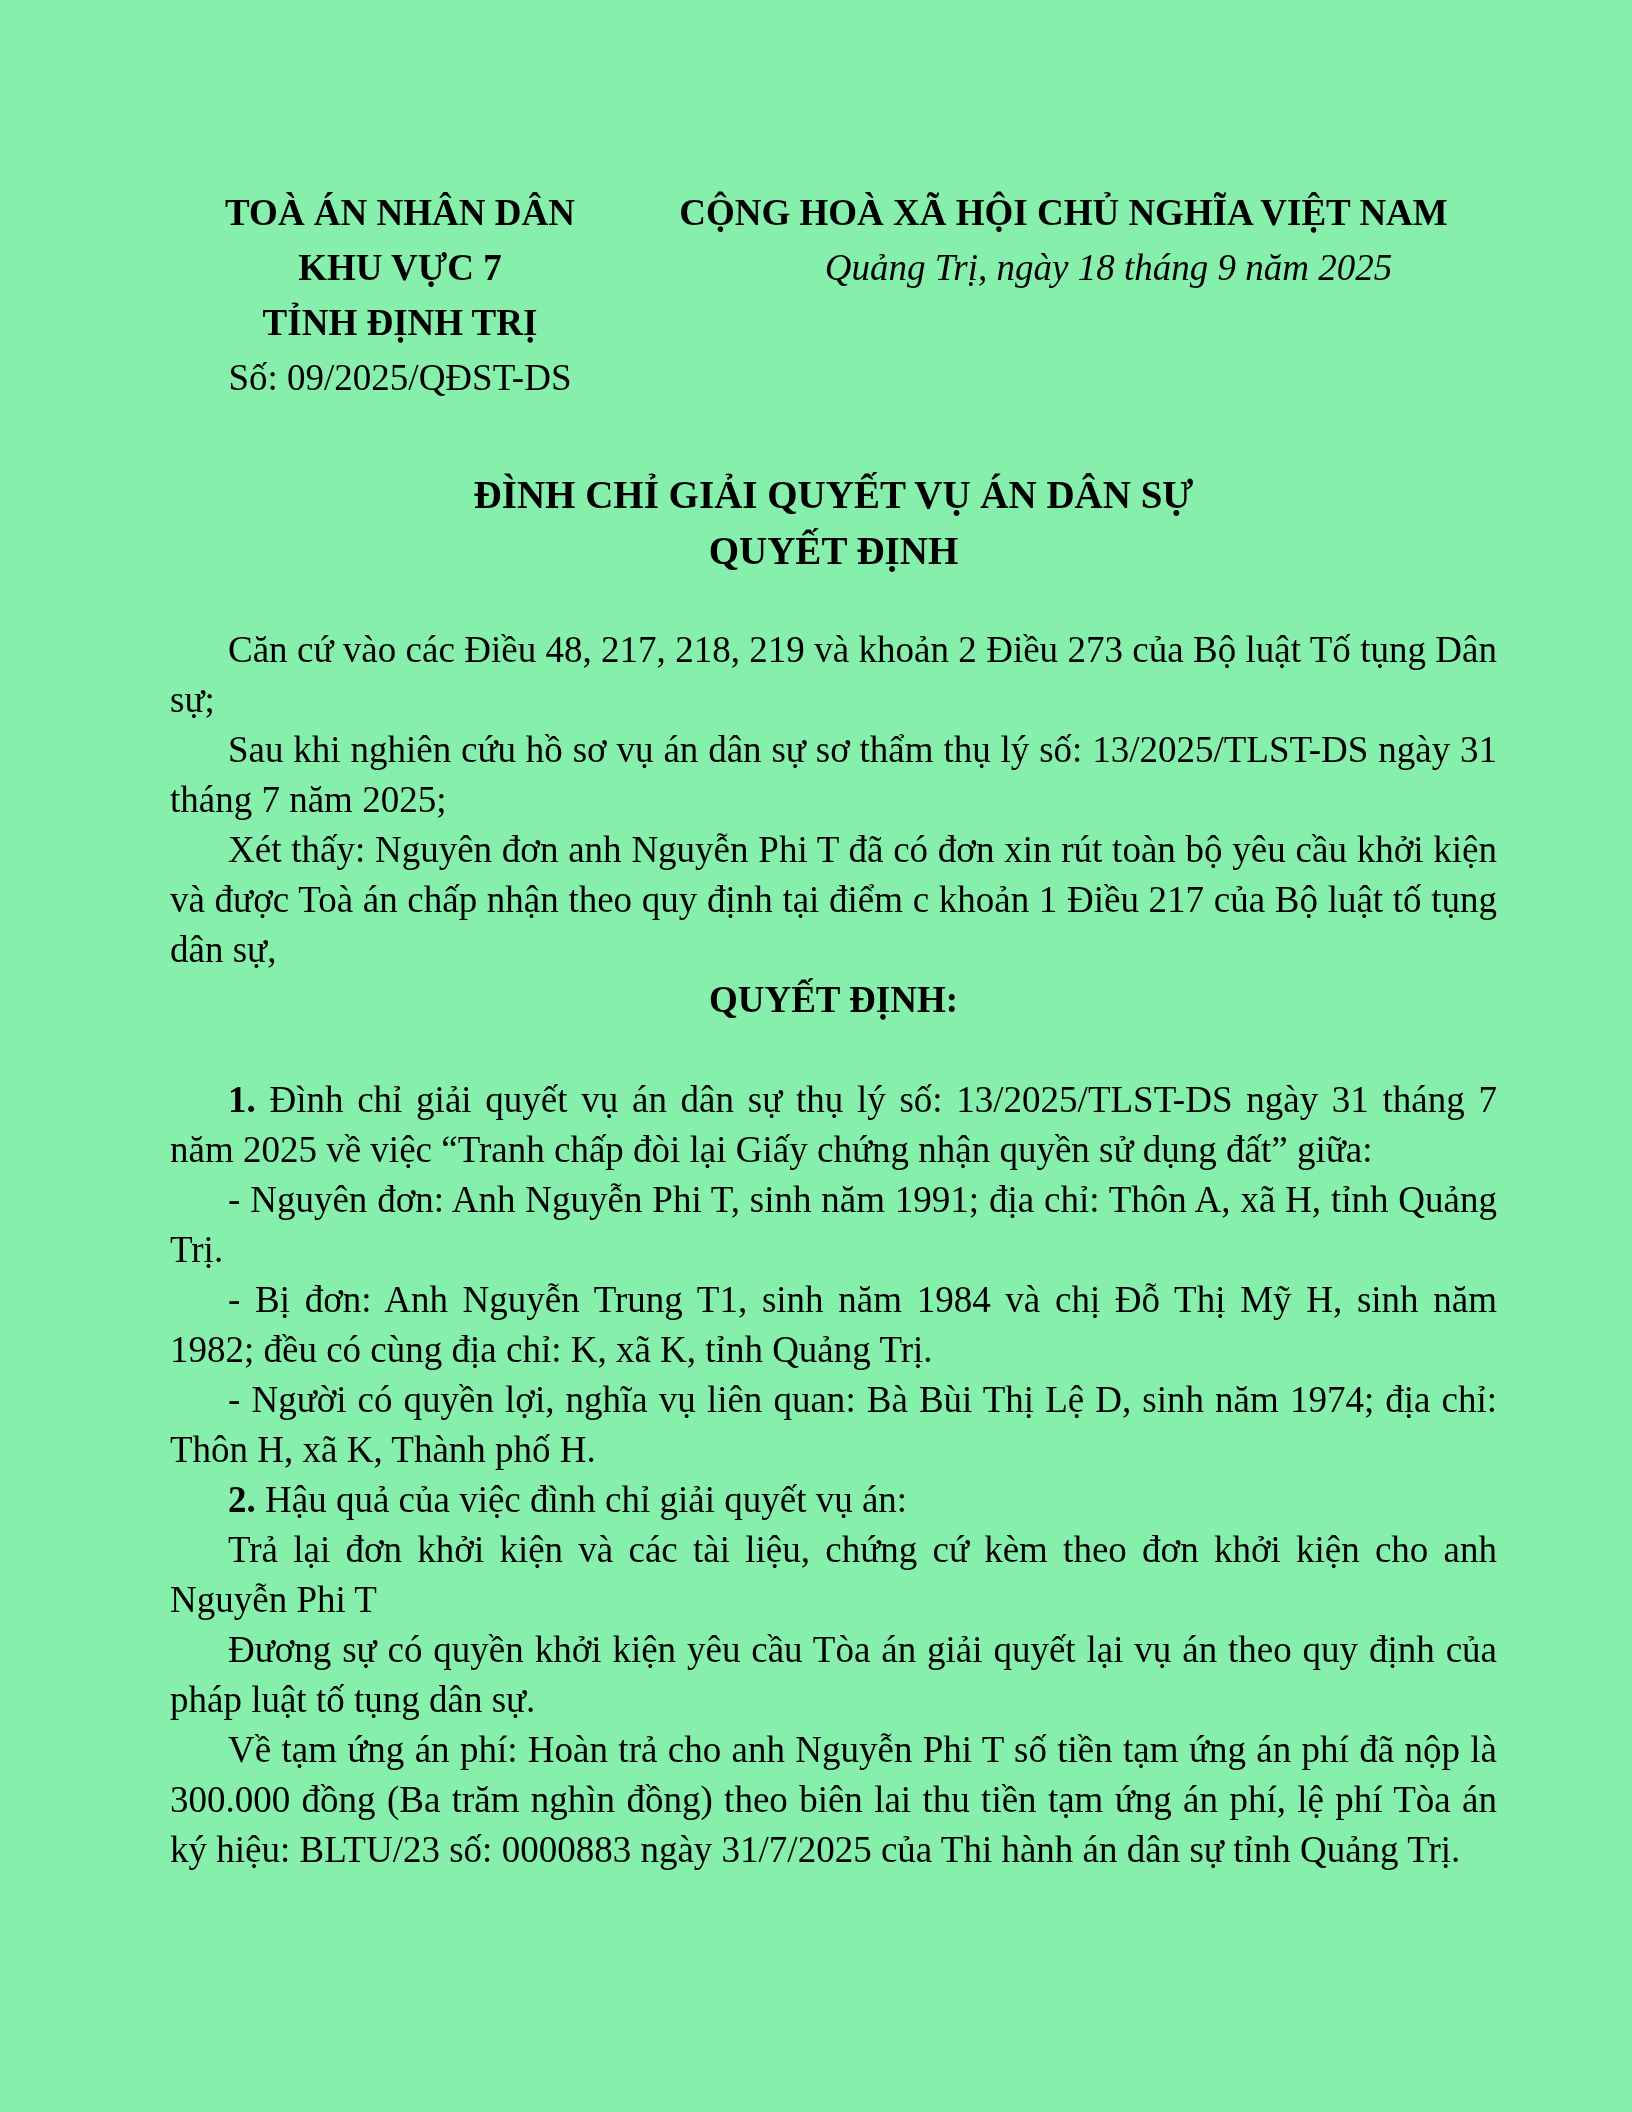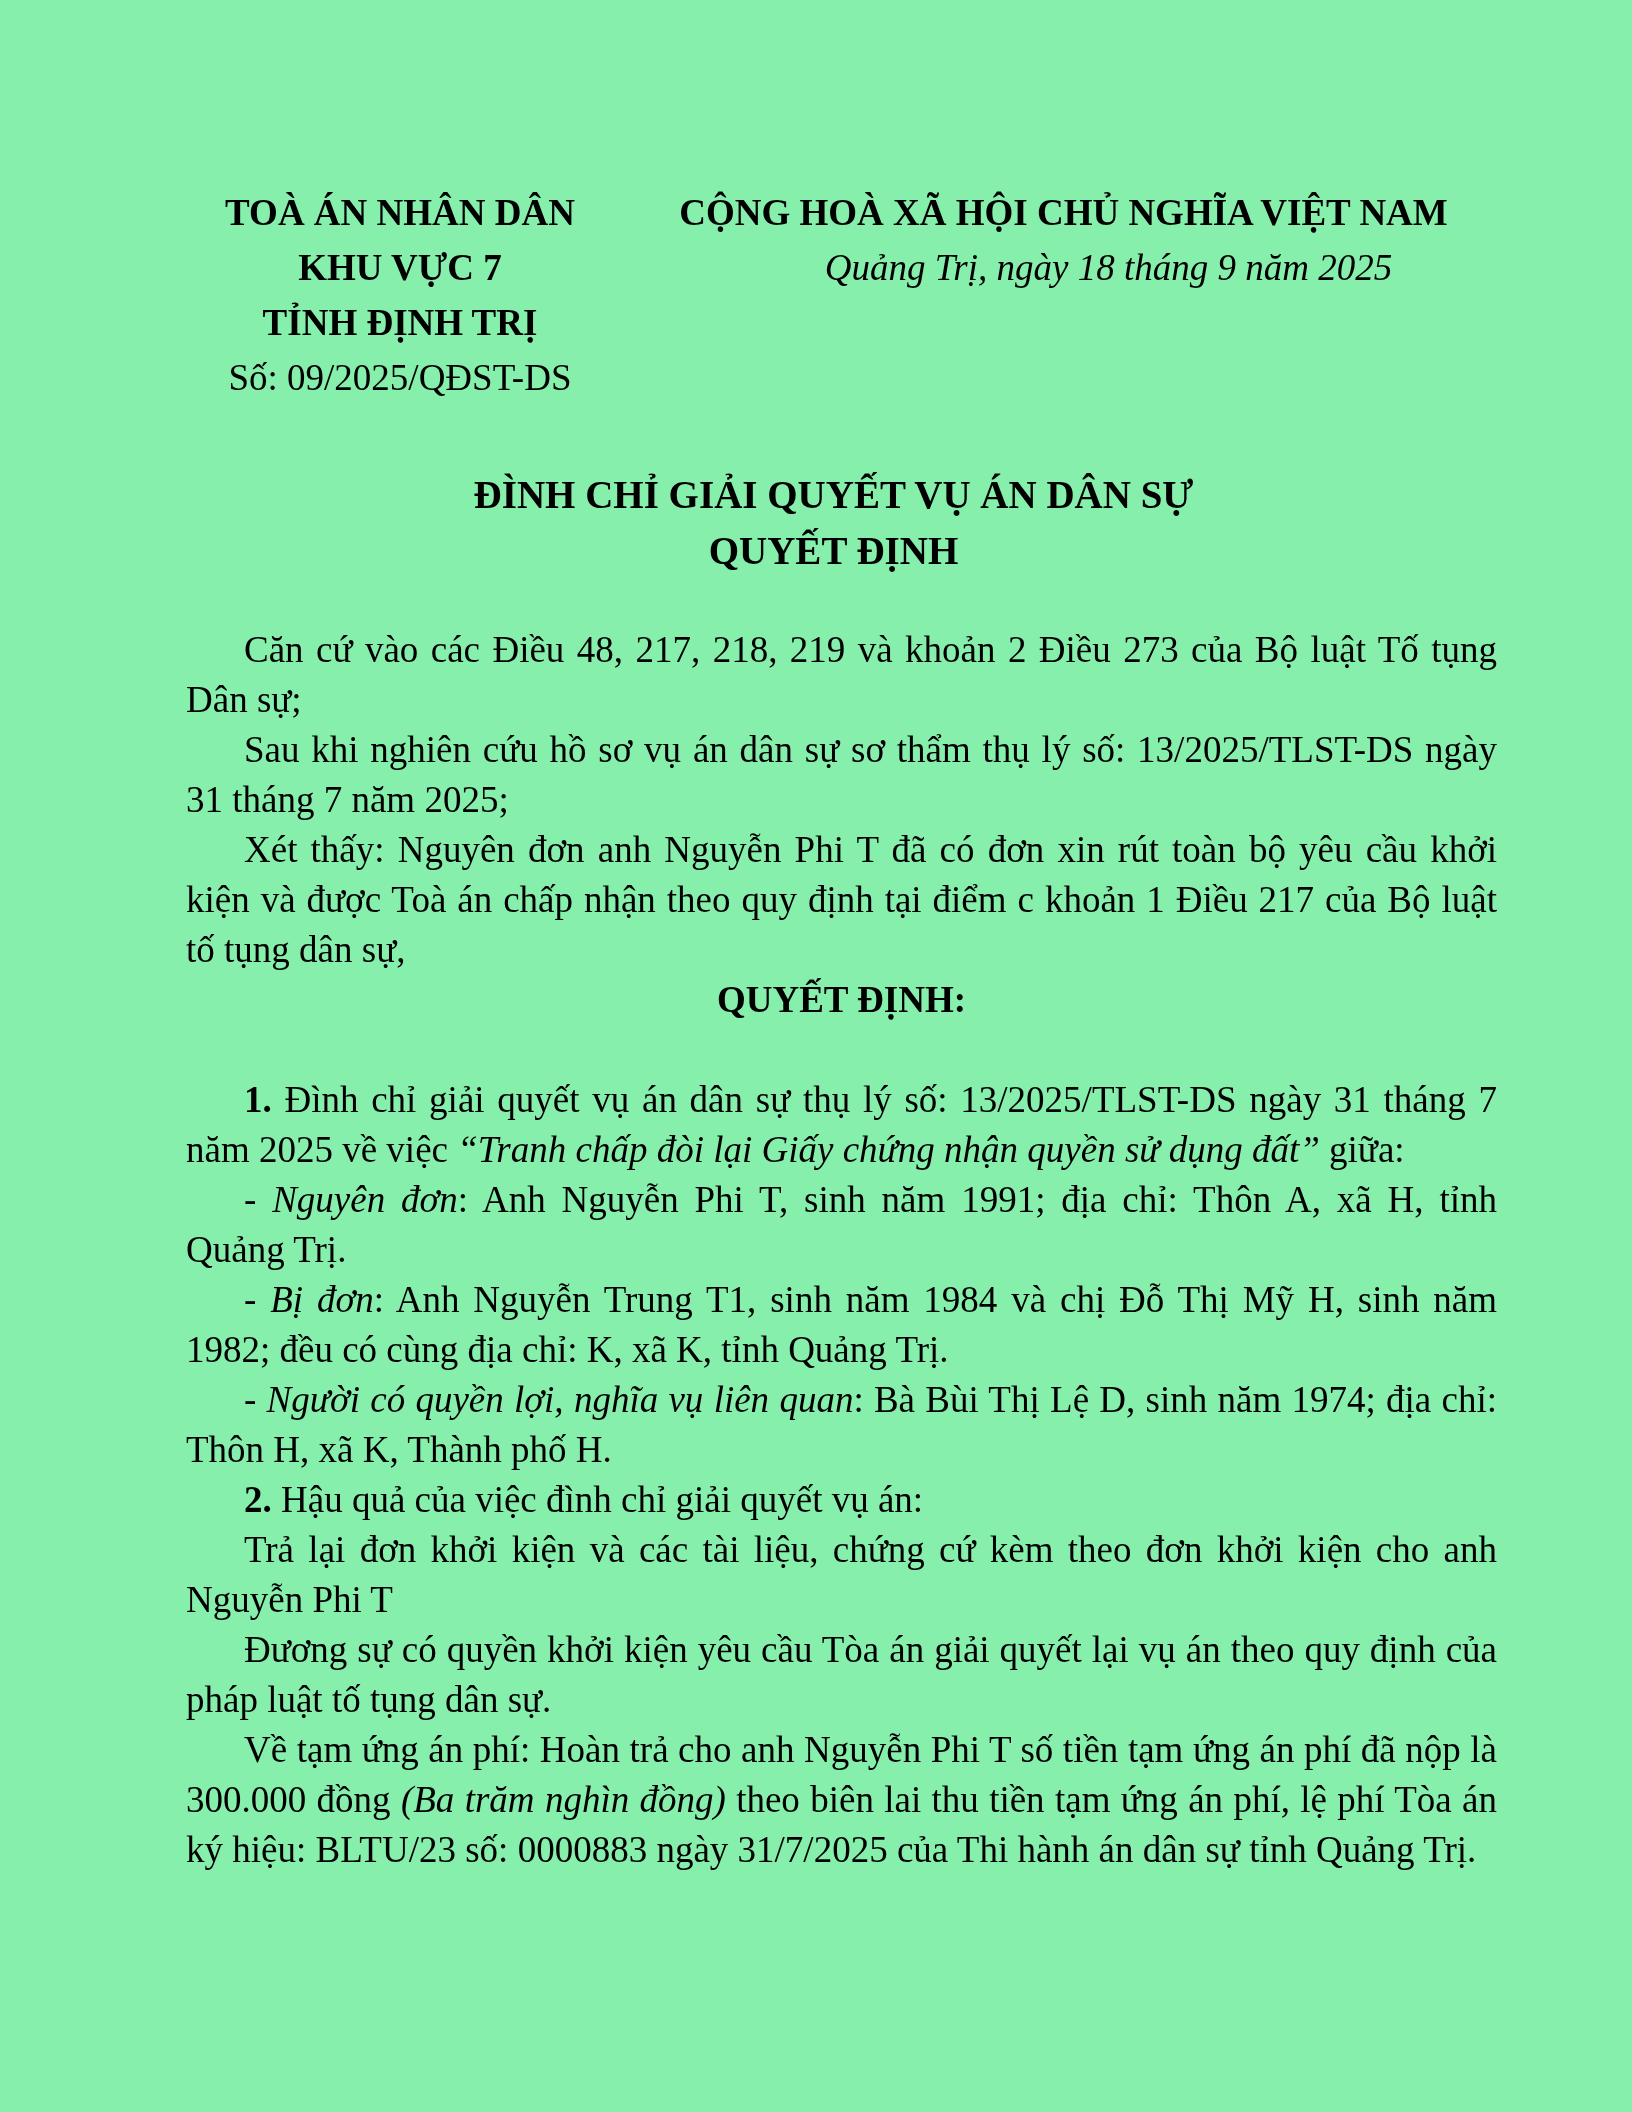--- a/index.html
+++ b/index.html
@@ -50,35 +50,34 @@
     margin-top: 62px;
     text-align: center;
     font-weight: bold;
     font-size: 39px;
     line-height: 56px;
   }
   .body-content {
     margin-top: 46px;
     font-size: 37px;
     line-height: 50px;
-    margin-left: 16px;
   }
   .para {
     margin: 0;
     text-align: justify;
     text-indent: 58px;
   }
   .para.center-heading {
     text-align: center;
     text-indent: 0;
     font-weight: bold;
     margin-bottom: 50px;
   }
   .b { font-weight: bold; }
-  .i { font-style: italic; }
+  .i { }
 </style>
 </head>
 <body>
 
 <div class="page">
 
   <div class="header">
     <div class="header-left">
       <div>TOÀ ÁN NHÂN DÂN</div>
       <div>KHU VỰC 7</div>

